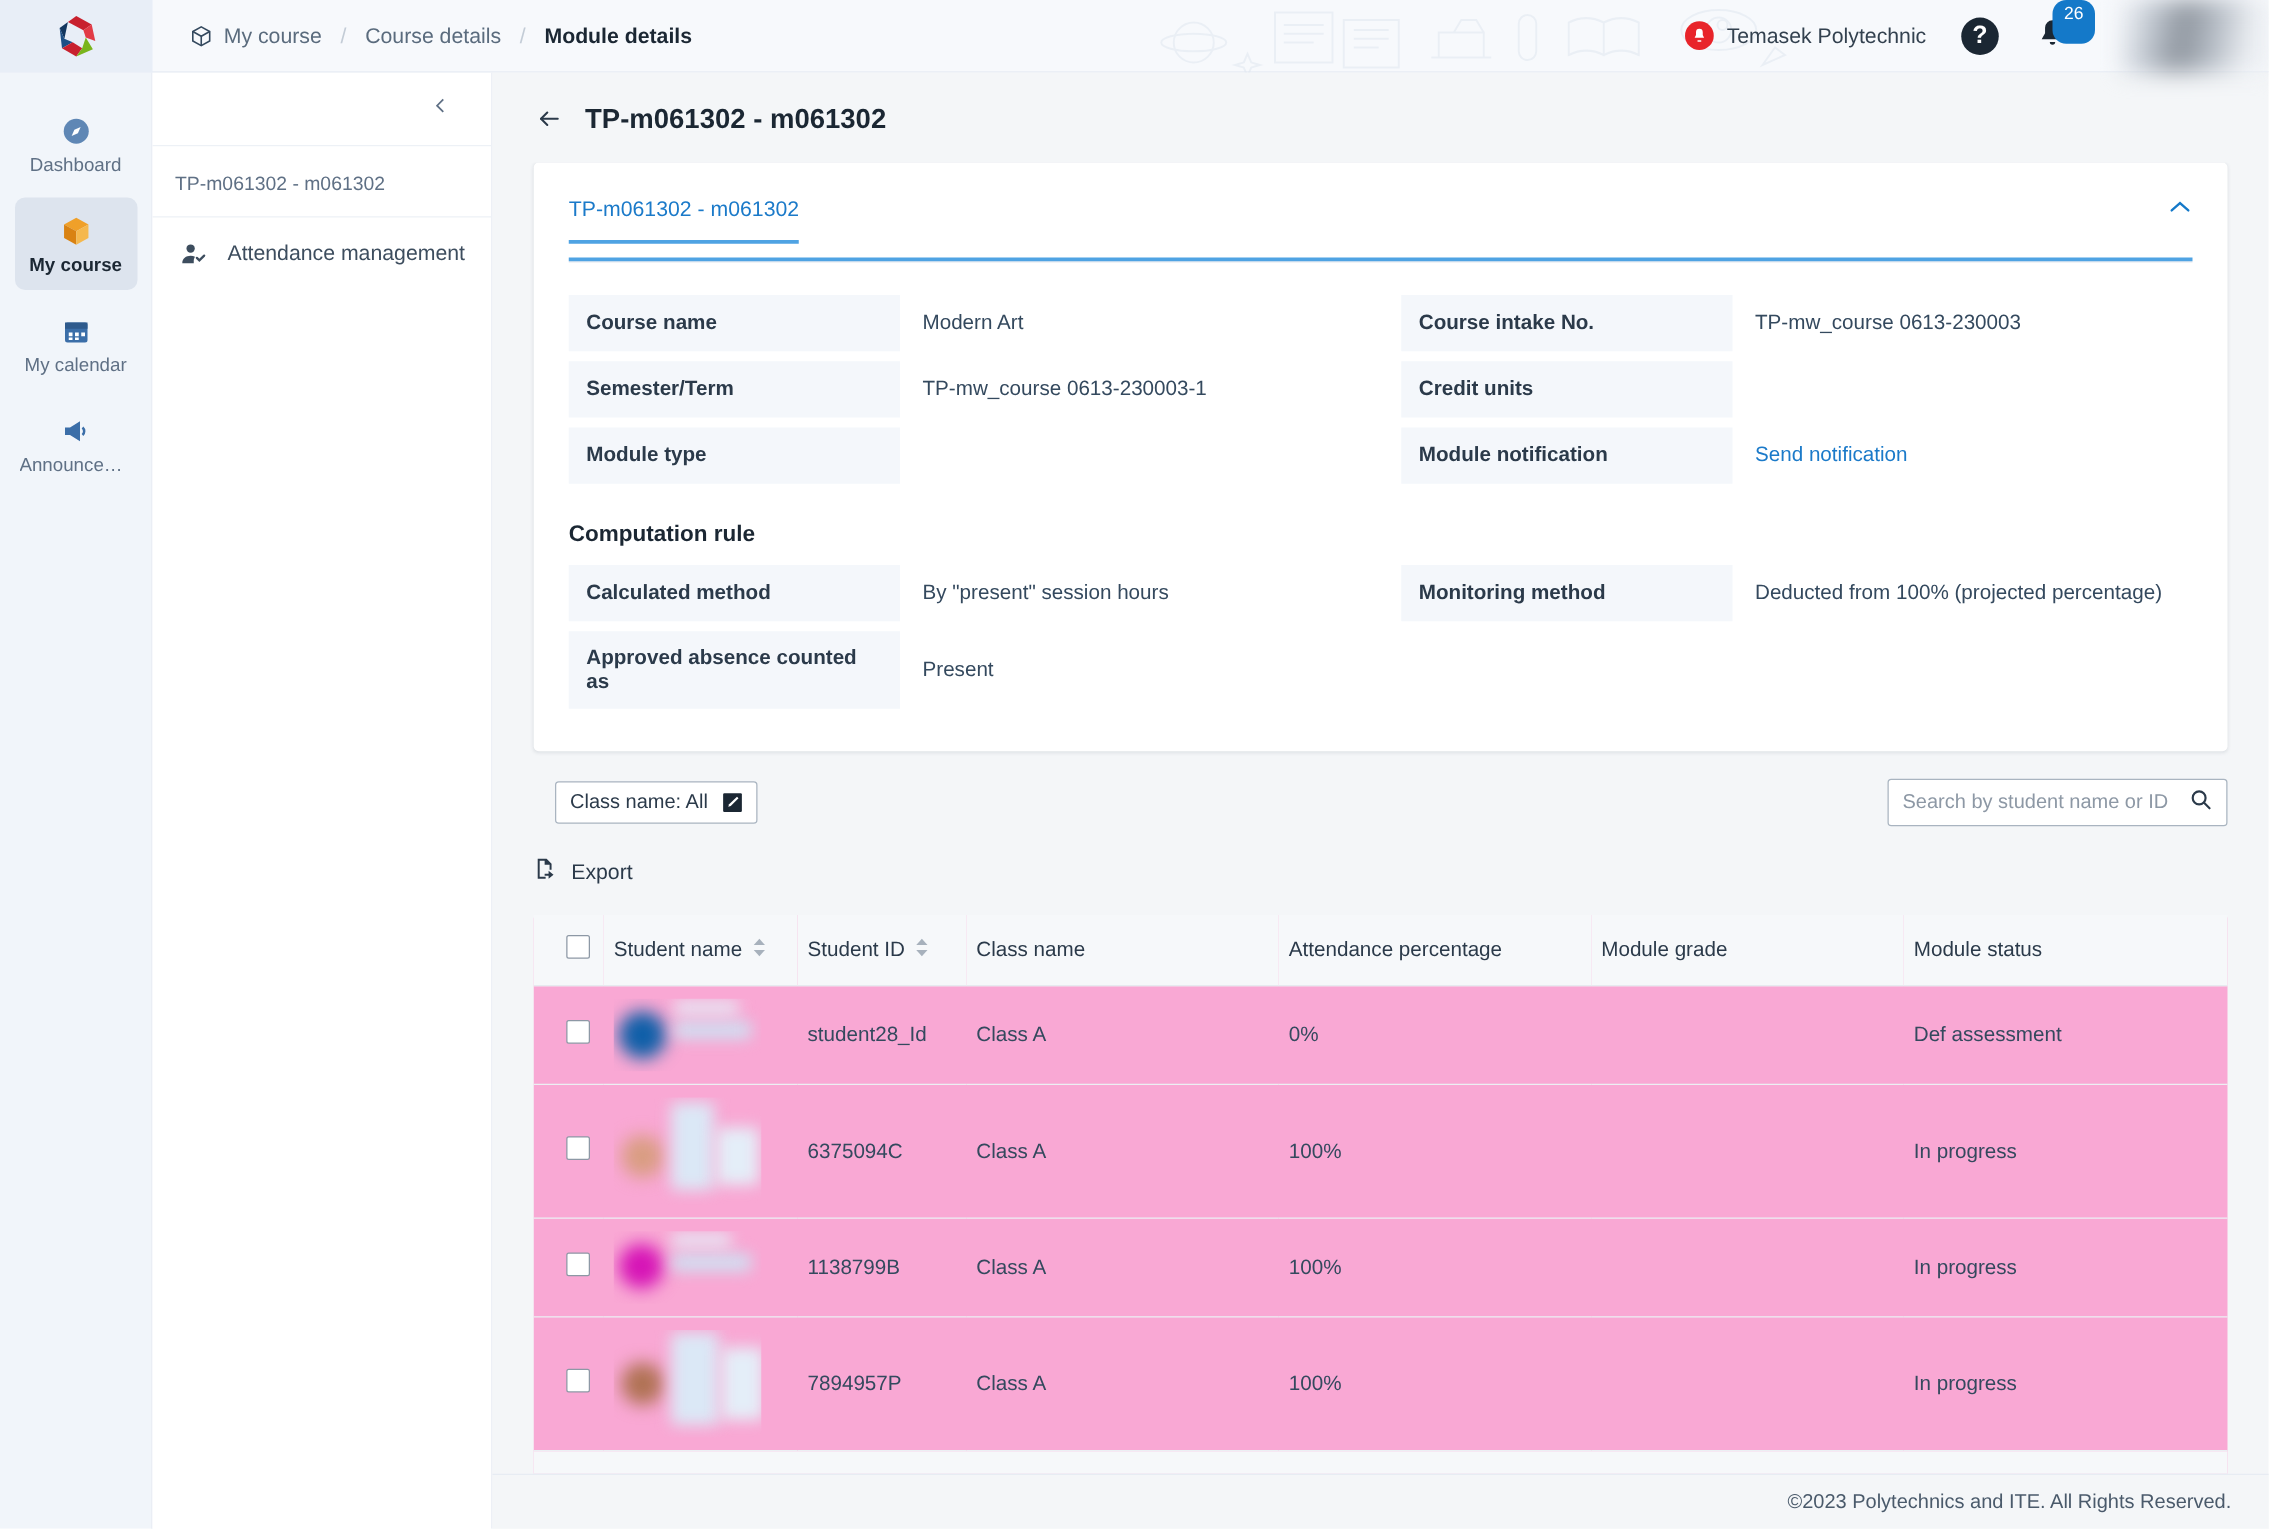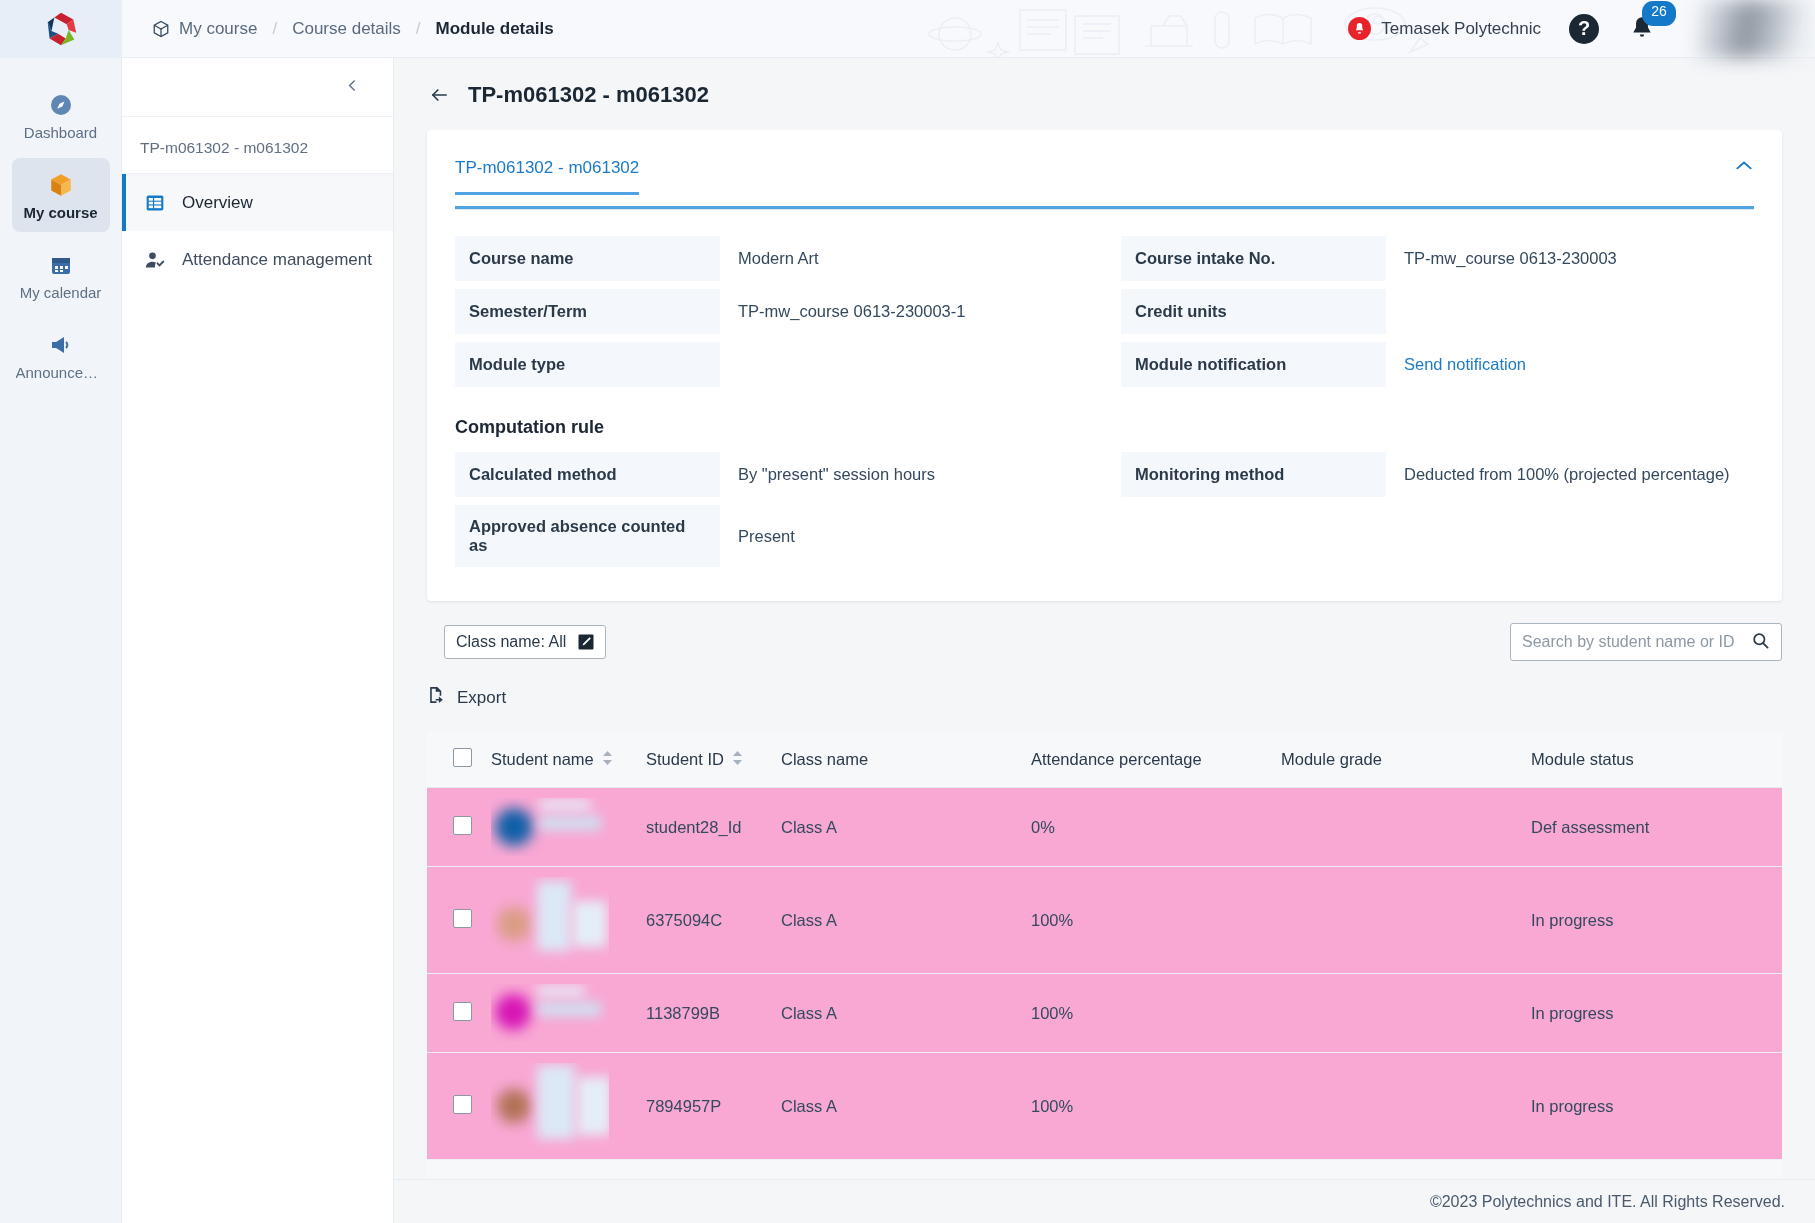--- a/index.html
+++ b/index.html
@@ -54,21 +54,21 @@
   .help-btn {
     width: 30px; height: 30px; border-radius: 50%;
     background: #1b2733; color: #fff;
     display: flex; align-items: center; justify-content: center;
     font-size: 20px; font-weight: bold; cursor: pointer; margin-right: 30px;
   }
   .bell-wrap { position: relative; margin-right: 42px; cursor: pointer; }
   .badge {
     position: absolute; top: -12px; left: 13px;
     background: #1479c9; color: #fff; font-size: 14px;
-    border-radius: 11px; padding: 2px 9px 7px; min-width: 34px; text-align: center;
+    border-radius: 11px; padding: 2px 9px 17px; min-width: 34px; text-align: center;
     line-height: 1.15;
   }
   .avatar-blur {
     width: 118px; height: 58px;
     background: linear-gradient(100deg,#f1f4f8 0%, #bfc6cf 22%, #8e959e 42%, #b5bcc5 62%, #eceff3 85%);
     filter: blur(9px);
     margin-right: 0px;
   }
 
   
@@ -357,34 +357,20 @@
     <div class="modnav">
       <div class="modnav-top">
         <span>
           <svg width="17" height="17" viewBox="0 0 24 24" fill="none" stroke="#5f7085" stroke-width="2">
             <path d="M15 5 L8 12 L15 19"></path>
           </svg>
         </span>
       </div>
       <div class="modnav-title">TP-m061302 - m061302</div>
 
-      <div class="modnav-item active">
-        <span class="mn-ico">
-          <svg width="20" height="20" viewBox="0 0 24 24" fill="#1479c9">
-            <rect x="2" y="3" width="20" height="18" rx="2"></rect>
-            <rect x="4.5" y="6" width="5" height="3.2" fill="#fff"></rect>
-              <rect x="11" y="6" width="8.5" height="3.2" fill="#fff"></rect>
-            <rect x="4.5" y="10.5" width="5" height="3.2" fill="#fff"></rect>
-              <rect x="11" y="10.5" width="8.5" height="3.2" fill="#fff"></rect>
-            <rect x="4.5" y="15" width="5" height="3.2" fill="#fff"></rect>
-              <rect x="11" y="15" width="8.5" height="3.2" fill="#fff"></rect>
-          </svg>
-        </span>
-        <span class="mn-label">Overview</span>
-      </div>
 
       <div class="modnav-item">
         <span class="mn-ico">
           <svg width="22" height="20" viewBox="0 0 24 24" fill="#3d4d5e">
             <circle cx="9" cy="7" r="4"></circle>
               <path d="M1 21c0-4.4 3.6-7 8-7 1.6 0 3 .3 4.2.9C12.5 16 12 17.4 12 19v2z"></path>
             <path d="M15 16l2.4 2.4L22 13.8" stroke="#3d4d5e" stroke-width="2.2" fill="none" stroke-linecap="round"></path>
           </svg>
         </span>
         <span class="mn-label">Attendance management</span>

